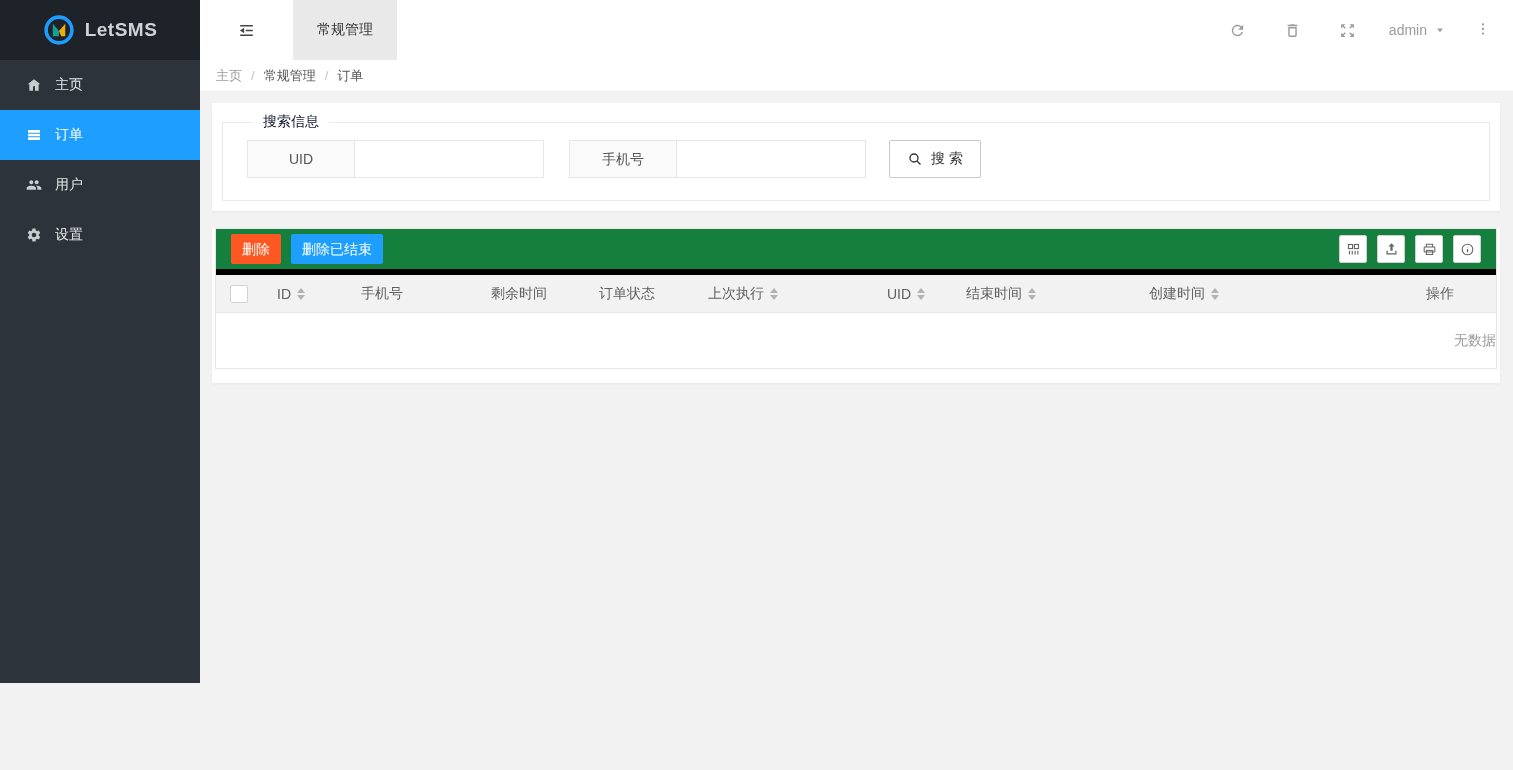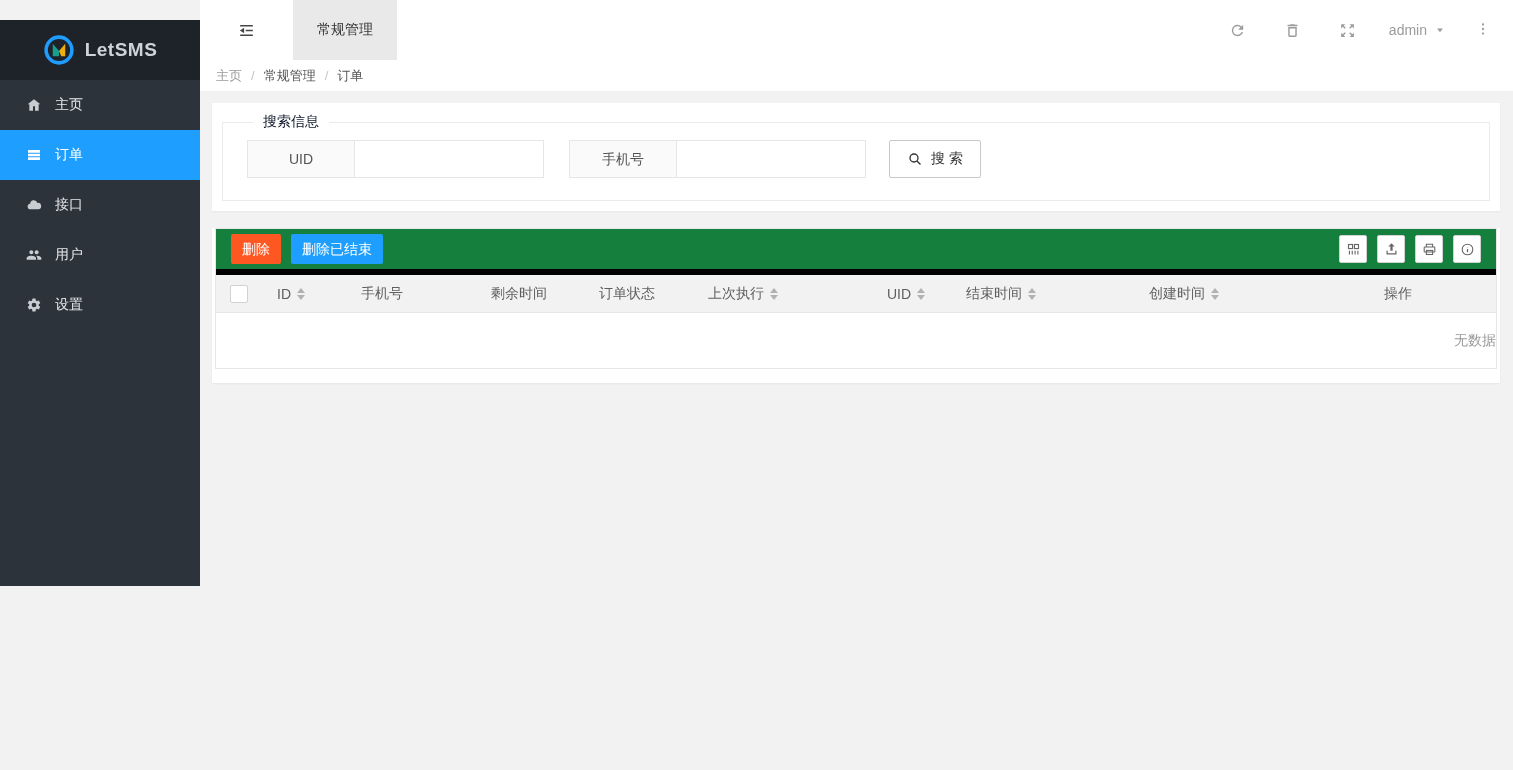--- a/index.html
+++ b/index.html
@@ -1,20 +1,20 @@
 <!DOCTYPE html>
 <html><head>
 <meta charset="utf-8">
 <style>
   * { margin:0; padding:0; box-sizing:border-box; }
   html,body { width:1513px; height:770px; overflow:hidden; }
   body { font-family:"Liberation Sans","DejaVu Sans",sans-serif; font-size:14px; background:#f2f2f2; color:#333; }
 
   
-  .sidebar { position:fixed; left:0; top:0; width:200px; height:566px; background:#2c333b; z-index:10;margin-top:20px; }
+  .sidebar { position:fixed; left:0; top:0; width:200px; height:683px; background:#2c333b; z-index:10; }
   .logo-bar { height:60px; background:#1e232a; display:flex; align-items:center; justify-content:center; gap:10px; }
   .logo-bar .icn svg { width:32px; height:32px; }
   .brand { color:#cfd3d6; font-size:19px; font-weight:bold; letter-spacing:.5px; }
   .side-nav { padding-top:0; }
   .side-item { height:50px; display:flex; align-items:center; gap:13px; padding-left:26px; color:#e6e9eb; cursor:pointer; }
   .side-item .icn { color:#c8cdd2; }
   .side-item .icn svg { width:16px; height:16px; }
   .side-item.active { background:#1E9FFF; color:#fff; }
   .side-item.active .icn { color:#fff; }
 
@@ -59,21 +59,21 @@
   .btn { height:30px; line-height:30px; padding:0 11px; border:none; border-radius:2px; color:#fff; font-size:14px; cursor:pointer; margin-right:10px; font-family:inherit; }
   .btn-danger { background:#FF5722; }
   .btn-primary { background:#1E9FFF; }
   .tool-icons { margin-left:auto; display:flex; gap:10px; }
   .tool-btn { width:28px; height:28px; background:#fff; border:1px solid #d2d2d2; border-radius:2px; display:flex; align-items:center; justify-content:center; color:#666; cursor:pointer; }
   .tool-btn svg { width:15px; height:15px; }
 
   .thead { display:flex; align-items:center; height:38px; background:#f2f2f2; border-bottom:1px solid #e6e6e6; color:#5f5f5f; }
   .th { display:flex; align-items:center; padding-left:15px; height:100%; }
   .th.cb-cell { width:46px; padding-left:14px; }
-  .th.op { justify-content:flex-start; padding-left:0; }
+  .th.op { justify-content:center; padding-left:0; }
   .cb { width:18px; height:18px; background:#fff; border:1px solid #d2d2d2; border-radius:2px; cursor:pointer; }
   .sort { display:inline-flex; flex-direction:column; margin-left:6px; cursor:pointer; }
   .s-up { width:0; height:0; border-left:4px solid transparent; border-right:4px solid transparent; border-bottom:5px solid #b2b2b2; }
   .s-down { width:0; height:0; border-left:4px solid transparent; border-right:4px solid transparent; border-top:5px solid #b2b2b2; margin-top:2px; }
   .tbody-empty { height:55px; line-height:55px; text-align:right; color:#9a9a9a; background:#fff; }
 
   .icn { display:inline-flex; }
   .icn svg { display:block; }
 </style>
 </head>
@@ -99,28 +99,20 @@
         </span>
         <span class="side-label">主页</span>
       </div>
       <div class="side-item active">
         <span class="icn">
           <svg viewBox="0 0 24 24" fill="currentColor">
             <path d="M3 4.5h18v4H3zM3 10h18v4H3zM3 15.5h18v4H3z"></path>
           </svg>
         </span>
         <span class="side-label">订单</span>
-      </div>
-      <div class="side-item">
-        <span class="icn">
-          <svg viewBox="0 0 24 24" fill="currentColor">
-            <path d="M18.5 18.5H6.8a4.3 4.3 0 0 1-.6-8.56 5.6 5.6 0 0 1 10.9-1.1 4.8 4.8 0 0 1 1.4 9.66z"></path>
-          </svg>
-        </span>
-        <span class="side-label">接口</span>
       </div>
       <div class="side-item">
         <span class="icn">
           <svg viewBox="0 0 24 24" fill="currentColor">
             <path d="M16 11c1.66 0 3-1.34 3-3s-1.34-3-3-3-3 1.34-3 3 1.34 3 3 3zm-8 0c1.66 0 3-1.34 3-3S9.66 5 8 5 5 6.34 5 8s1.34 3 3 3zm0 2c-2.33 0-7 1.17-7 3.5V19h14v-2.5c0-2.33-4.67-3.5-7-3.5zm8 0c-.29 0-.62.02-.97.05 1.16.84 1.97 1.97 1.97 3.45V19h6v-2.5c0-2.33-4.67-3.5-7-3.5z"></path>
           </svg>
         </span>
         <span class="side-label">用户</span>
       </div>
       <div class="side-item">

